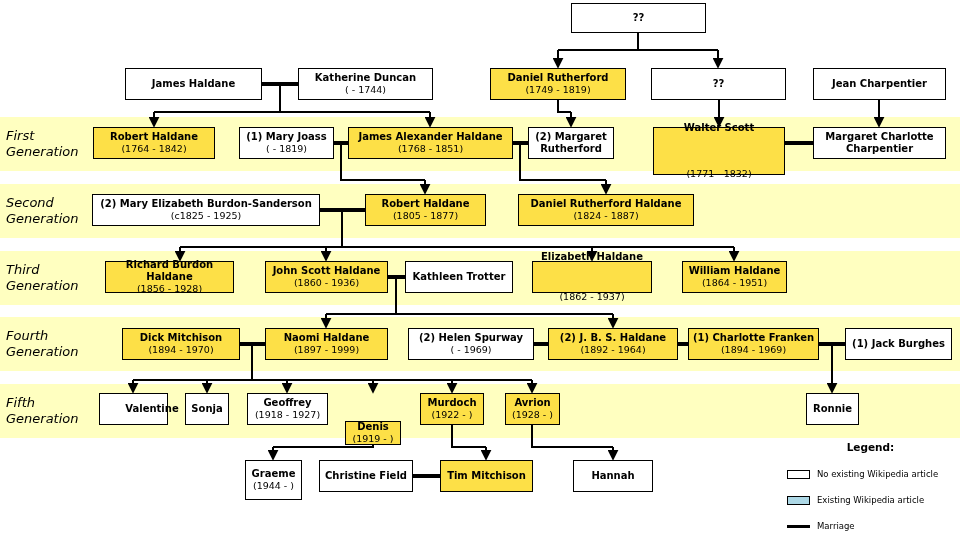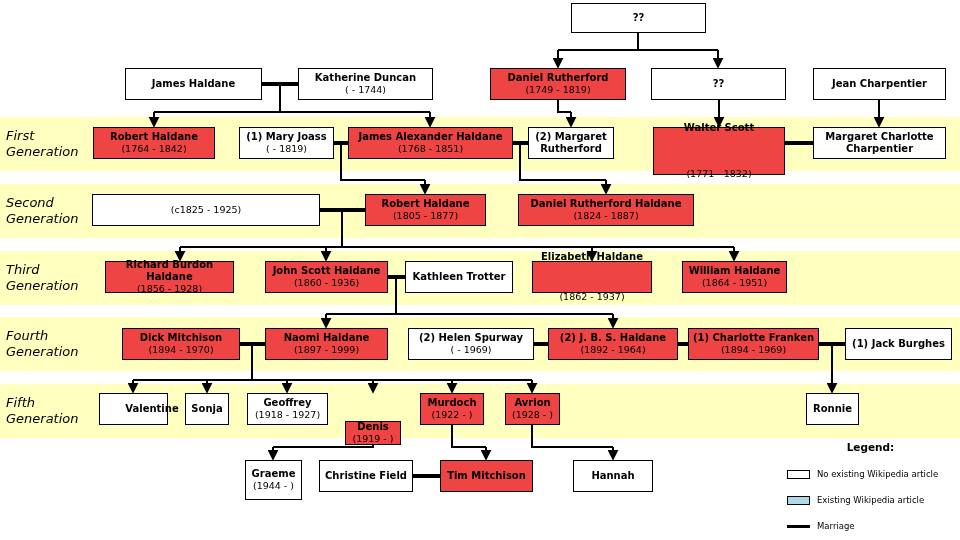--- a/index.html
+++ b/index.html
@@ -3,21 +3,21 @@
 <meta charset="utf-8">
 <style>
   html,body{margin:0;padding:0;background:#fff;font-family:"DejaVu Sans","Liberation Sans",sans-serif;}
   .stage{position:relative;width:960px;height:540px;background:#fff;overflow:hidden;}
   .band{position:absolute;left:0;width:960px;height:54px;background:#FFFFC0;z-index:1;}
   .gen-label{position:absolute;left:6px;z-index:3;font-style:italic;font-size:13px;line-height:16px;color:#000;}
   .connectors{position:absolute;left:0;top:0;z-index:2;}
   .person{position:absolute;z-index:3;background:#fff;border:1.5px solid #000;box-sizing:border-box;
           display:flex;flex-direction:column;align-items:center;justify-content:center;
           text-align:center;padding:1px 3px;}
-  .person.article{background:#ef4444;}
+  .person.article{background:#fde047;}
   .pname{font-weight:bold;font-size:10px;line-height:12px;color:#000;}
   .pdates{font-size:9.5px;line-height:12px;color:#000;}
   .legend{position:absolute;left:783px;top:441px;width:175px;z-index:3;}
   .legend-title{font-weight:bold;font-size:10.5px;text-align:center;margin-bottom:5px;}
   .legend-row{display:flex;align-items:center;margin:16px 0 5px 4px;height:10px;}
   .sw{width:23px;margin-right:7px;flex:0 0 23px;}
   .sw-box{height:9px;background:#fff;border:1px solid #000;box-sizing:border-box;}
   .sw-blue{background:#ADD8E6;}
   .sw-line{height:3px;background:#000;}
   .sw-dashdot{height:3px;background:repeating-linear-gradient(90deg,#000 0,#000 7px,transparent 7px,transparent 10px,#000 10px,#000 12px,transparent 12px,transparent 15px);}
@@ -167,20 +167,21 @@
         <div class="pname">(2) Margaret Rutherford</div>
       </div>
       <div class="person article" style="left: 653px; top: 127px; width: 132px; height: 48px; gap: 34px;">
         <div class="pname">Walter Scott</div>
         <div class="pdates">(1771 - 1832)</div>
       </div>
       <div class="person" style="left: 813px; top: 127px; width: 133px; height: 32px;">
         <div class="pname">Margaret Charlotte Charpentier</div>
       </div>
       <div class="person" style="left: 92px; top: 194px; width: 228px; height: 32px;">
+        <div class="pname">(2) Mary Elizabeth Burdon-Sanderson</div>
         <div class="pdates">(c1825 - 1925)</div>
       </div>
       <div class="person article" style="left: 365px; top: 194px; width: 121px; height: 32px;">
         <div class="pname">Robert Haldane</div>
         <div class="pdates">(1805 - 1877)</div>
       </div>
       <div class="person article" style="left: 518px; top: 194px; width: 176px; height: 32px;">
         <div class="pname">Daniel Rutherford Haldane</div>
         <div class="pdates">(1824 - 1887)</div>
       </div>

